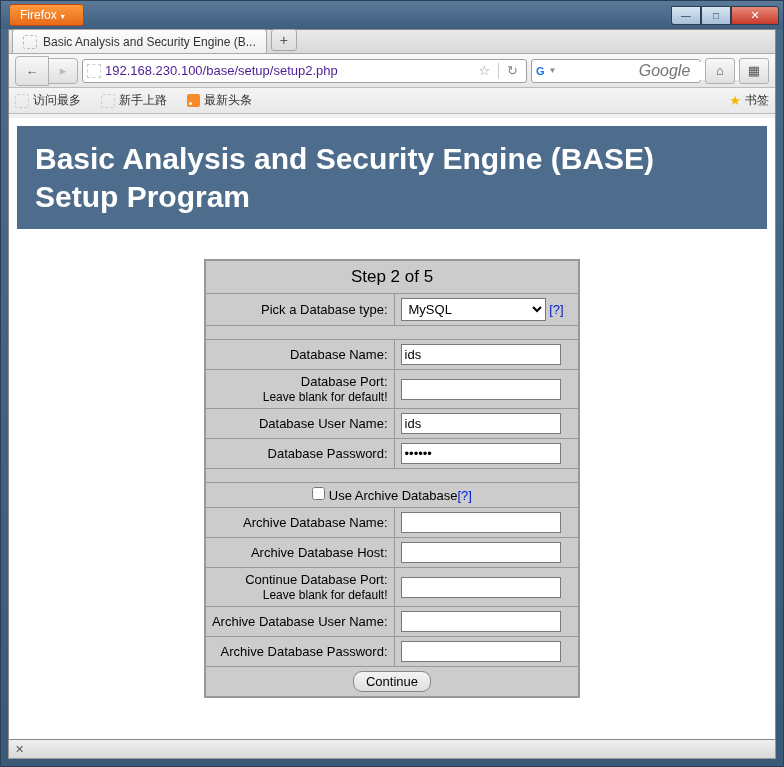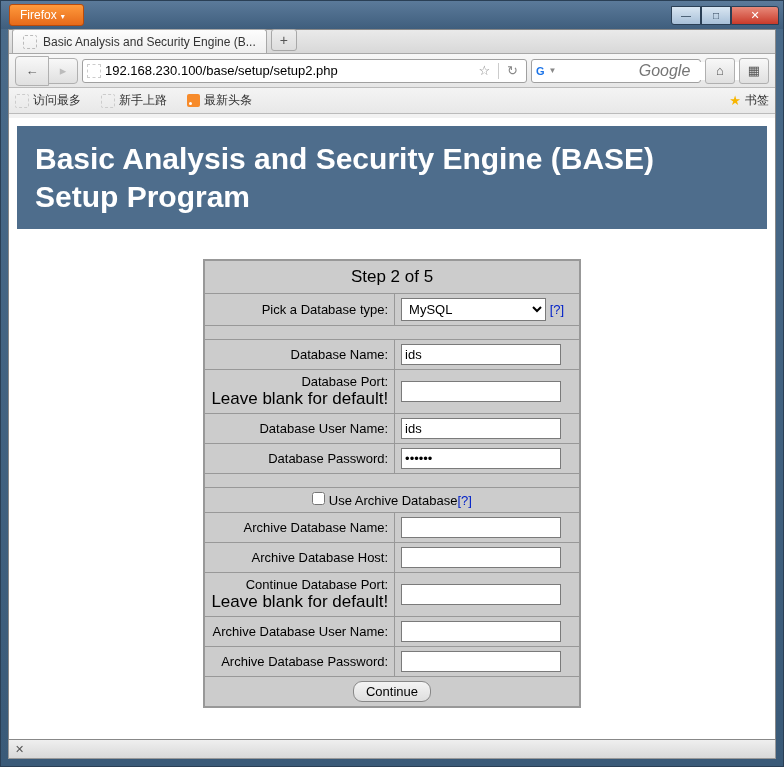--- a/index.html
+++ b/index.html
@@ -24,21 +24,21 @@
     .tab-favicon { width: 14px; height: 14px; border: 1px dashed #bbb; border-radius: 2px; }
     .newtab { width: 26px; height: 22px; background: linear-gradient(#eee, #ddd); border: 1px solid #a8a8a8; border-radius: 3px; margin-left: 4px; display: flex; align-items: center; justify-content: center; color: #555; font-size: 14px; margin-bottom: 2px; }
     
     .navbar { height: 34px; background: linear-gradient(#f8f8f8, #e6e6e6); border-bottom: 1px solid #bbb; display: flex; align-items: center; padding: 0 6px; gap: 4px; }
     .nav-btn { width: 30px; height: 26px; border: 1px solid #b0b0b0; border-radius: 3px; background: linear-gradient(#f8f8f8, #e0e0e0); display: flex; align-items: center; justify-content: center; color: #555; font-size: 13px; }
     .nav-btn.back { width: 34px; height: 30px; border-radius: 4px 0 0 4px; }
     .nav-btn.fwd { border-radius: 0 4px 4px 0; margin-left: -5px; }
     .nav-btn.disabled { color: #bbb; }
     .urlbox { flex: 1; height: 24px; border: 1px solid #a0a0a0; background: #fff; border-radius: 3px; display: flex; align-items: center; padding: 0 4px; gap: 4px; }
     .urlbox .fav { width: 14px; height: 14px; border: 1px dashed #ccc; }
-    .urlbox input { flex: 1; border: none; outline: none; font-size: 13px; color: #000000; }
+    .urlbox input { flex: 1; border: none; outline: none; font-size: 13px; color: #4c1d95; }
     .urlbox .star, .urlbox .reload { color: #888; font-size: 13px; padding: 0 4px; cursor: pointer; }
     .urlbox .sep { width: 1px; height: 16px; background: #ccc; }
     .searchbox { width: 170px; height: 24px; border: 1px solid #a0a0a0; background: #fff; border-radius: 3px; display: flex; align-items: center; padding: 0 4px; gap: 4px; }
     .searchbox .gicon { font-weight: bold; font-size: 11px; }
     .searchbox .gicon .gb { color: #1a73e8; }
     .searchbox .dd { color: #888; font-size: 8px; }
     .searchbox input { flex: 1; border: none; outline: none; font-size: 16px; color: #888; font-style: italic; text-align: center; }
     
     .bookbar { height: 26px; background: linear-gradient(#f4f4f4, #e8e8e8); border-bottom: 1px solid #bbb; display: flex; align-items: center; padding: 0 6px; gap: 20px; font-size: 12px; color: #333; }
     .bm { display: flex; align-items: center; gap: 4px; }
@@ -53,21 +53,21 @@
     .page { padding: 0; }
     
     .hero { background: #4e6d8c; color: #fff; padding: 14px 18px; margin: 8px 8px 0 8px; }
     .hero h1 { font-size: 30px; font-weight: bold; font-family: Arial, sans-serif; line-height: 1.25; }
     
     .setup-wrap { display: flex; justify-content: center; padding: 30px 0 20px; }
     table.setup { border-collapse: collapse; background: #cccccc; border: 2px solid #989898; font-family: Arial, sans-serif; }
     table.setup td { border: 1px solid #989898; padding: 4px 6px; font-size: 13px; background: #cccccc; }
     table.setup .step-hdr { text-align: center; font-size: 17px; padding: 6px; }
     table.setup .lbl { text-align: right; width: 185px; white-space: nowrap; }
-    table.setup .lbl .sub { font-size: 17px; }
+    table.setup .lbl .sub { font-size: 12px; }
     table.setup .fld { width: 185px; }
     table.setup input[type=text], table.setup input[type=password], table.setup select { width: 160px; font-size: 13px; padding: 2px 3px; border: 1px solid #7a7a7a; background: #fff; }
     table.setup select { width: 145px; }
     table.setup .spacer td { height: 14px; }
     table.setup .center { text-align: center; }
     .help-link { color: #0020c8; text-decoration: none; }
     .continue-btn { padding: 2px 12px; font-size: 13px; background: linear-gradient(#f4f4f4, #dedede); border: 1px solid #888; border-radius: 9px; cursor: pointer; }
     
     .statusbar { position: absolute; left: 7px; right: 7px; bottom: 7px; height: 19px; background: linear-gradient(#efefef, #d9d9d9); border: 1px solid #999; border-top: none; display: flex; align-items: center; padding: 0 6px; font-size: 11px; color: #555; }
   </style>

